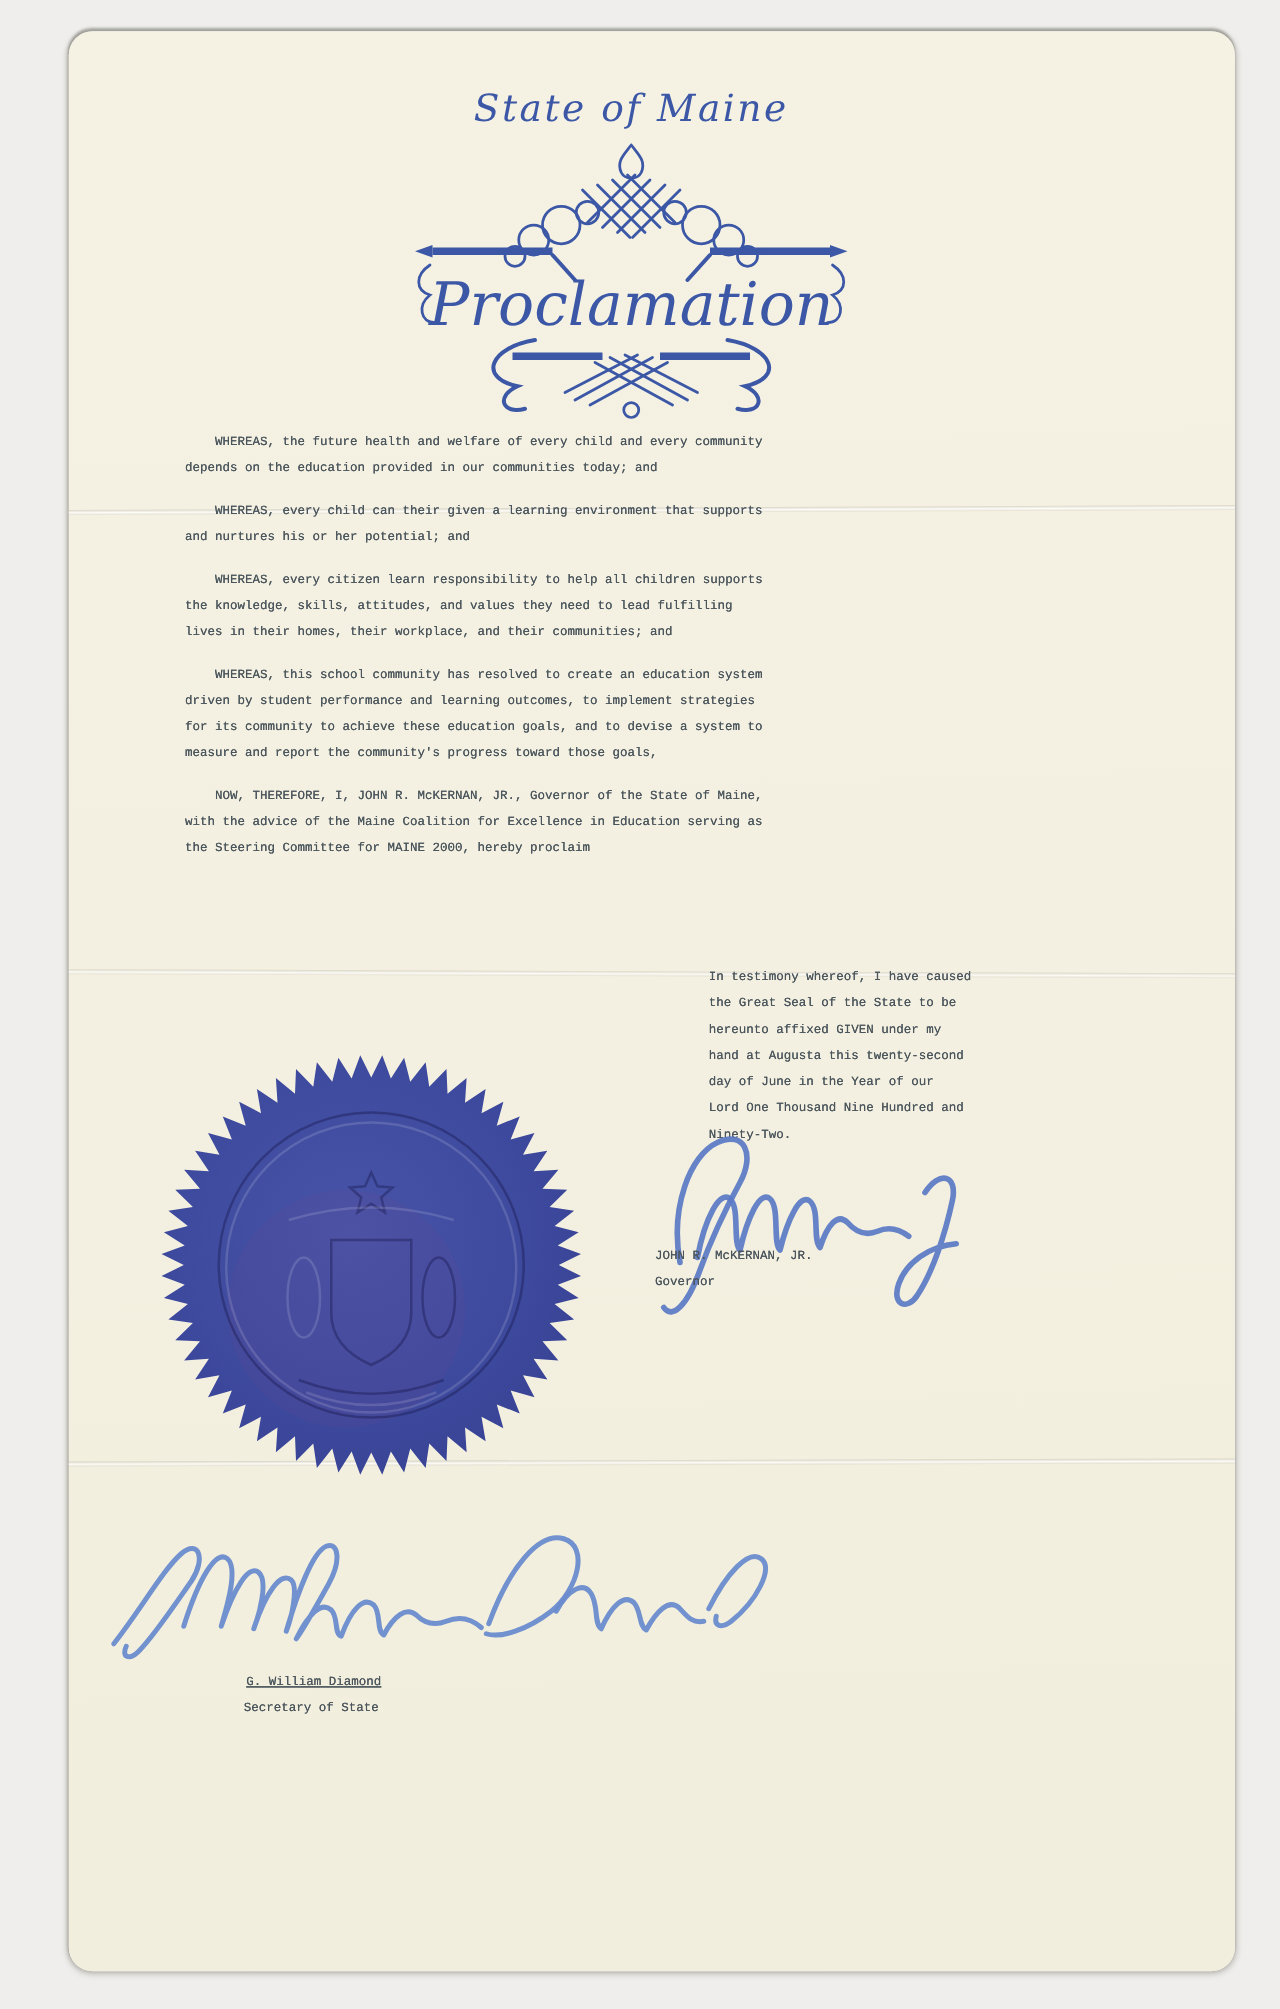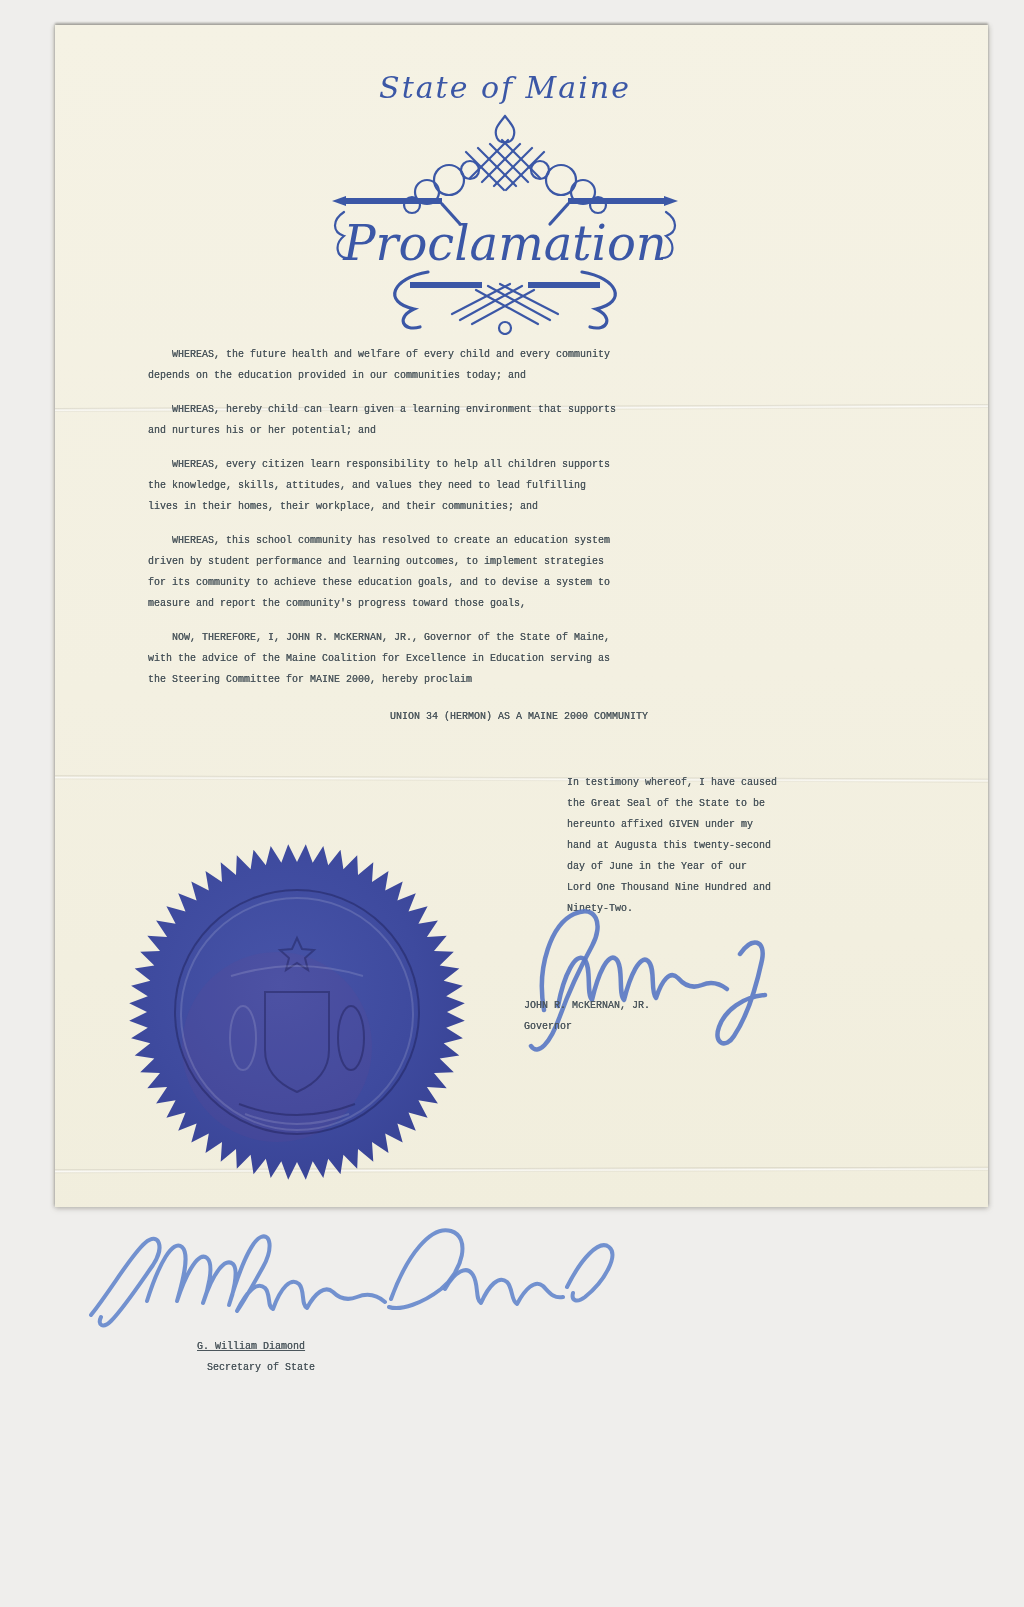--- a/index.html
+++ b/index.html
@@ -2,23 +2,24 @@
 <html style="--scan_bg: #efeeec; --paper: #f5f2e4; --emblem_blue: #3b57a6; --body_ink: #4b565c; --seal_blue: #3e4a9e; --seal_blue_light: #4754a8; --seal_blue_dark: #353f90; --governor_ink: #5b79c4; --secretary_ink: #6a8bcd;"><head>
 <meta charset="utf-8">
 <style>
   html,body{margin:0;padding:0;}
   body{
     width:1024px;height:1607px;position:relative;overflow:hidden;
     background:var(--scan_bg,#efeeec);
     font-family:"Liberation Mono","DejaVu Sans Mono",monospace;
   }
   .paper{
-    position:absolute;left:55px;top:25px;width:933px;height:1182px;
+    position:absolute;left:55px;top:25px;width:933px;height:1552px;
     background:linear-gradient(178deg,var(--paper,#f5f2e4) 0%,#f3f0e1 55%,#f1eedd 100%);
     box-shadow:0 -2px 2px rgba(100,98,88,.45),0 2px 5px rgba(120,118,108,.35),2px 0 4px rgba(140,138,128,.18),-2px 0 3px rgba(150,148,138,.22);
+    border-radius:19px;
   }
   .crease{
     position:absolute;left:0;width:100%;height:4px;pointer-events:none;
     background:linear-gradient(to bottom,rgba(158,152,132,.30),rgba(255,255,255,.75) 55%,rgba(158,152,132,.18));
   }
   .crease1{top:381px;transform:rotate(-.25deg);}
   .crease2{top:752px;transform:rotate(.2deg);opacity:.9;}
   .crease3{top:1143px;transform:rotate(-.15deg);}
   .state-script{
     position:absolute;left:0;top:45px;width:900px;text-align:center;
@@ -43,21 +44,21 @@
   .u{text-underline-offset:2px;}
   .testimony{position:absolute;left:469px;top:747px;width:340px;margin-left:43px;}
   .sig{position:absolute;fill:none;stroke-linecap:round;stroke-linejoin:round;}
   .sig-gov{left:445px;top:873px;width:330px;height:160px;}
   .sig-gov path{stroke:var(--governor_ink,#5b79c4);stroke-width:4.5;fill:none;opacity:.92;}
   .sig-sec{left:30px;top:1190px;width:545px;height:130px;}
   .sig-sec path{stroke:var(--secretary_ink,#6a8bcd);stroke-width:4;fill:none;opacity:.95;}
   .gov-name{position:absolute;left:469px;top:970px;}
   .gov-title{position:absolute;left:469px;top:991px;}
   .sec-name{position:absolute;left:142px;top:1311px;text-decoration:underline;}
-  .sec-title{position:absolute;left:152px;top:1332px;text-align:right;}
+  .sec-title{position:absolute;left:140px;top:1332px;text-align:right;}
   .seal{position:absolute;left:72px;top:817px;width:340px;height:340px;}
   .seal .emb-d{fill:none;stroke:rgba(22,20,72,.38);stroke-width:2;}
   .seal .emb-l{fill:none;stroke:rgba(255,255,255,.14);stroke-width:2;}
   .stop-a{stop-color:var(--seal_blue_light,#4754a8);}
   .stop-b{stop-color:var(--seal_blue,#3e4a9e);}
   .stop-c{stop-color:var(--seal_blue_dark,#353f90);}
 </style>
 </head>
 <body>
 
@@ -114,33 +115,32 @@
     <path class="ln" d="M170,172 L228,202"></path>
     <path class="ln" d="M204,178 L142,212"></path>
       <path class="ln" d="M192,174 L130,208"></path>
     <path class="ln" d="M180,172 L122,202"></path>
     <circle class="ln" cx="175" cy="216" r="6"></circle>
   </svg>
 
   <div class="body-text">
     <p class="typed">    WHEREAS, the future health and welfare of every child and every community
 depends on the education provided in our communities today; and</p>
-    <p class="typed">    WHEREAS, hereby child can learn given a learning environment that supports
+    <p class="typed">    WHEREAS, every child can their given a learning environment that supports
 and nurtures his or her potential; and</p>
     <p class="typed"><span>    WHEREAS, every citizen learn responsibility to help </span><span class="u">all</span><span> children supports
 the knowledge, skills, attitudes, and values they need to lead fulfilling
 lives in their homes, their workplace, and their communities; and</span></p>
     <p class="typed">    WHEREAS, this school community has resolved to create an education system
 driven by student performance and learning outcomes, to implement strategies
 for its community to achieve these education goals, and to devise a system to
 measure and report the community's progress toward those goals,</p>
     <p class="typed">    NOW, THEREFORE, I, JOHN R. McKERNAN, JR., Governor of the State of Maine,
 with the advice of the Maine Coalition for Excellence in Education serving as
 the Steering Committee for MAINE 2000, hereby proclaim</p>
-    <p class="typed center">UNION 34 (HERMON) AS A MAINE 2000 COMMUNITY</p>
   </div>
 
   <div class="typed testimony">In testimony whereof, I have caused
 the Great Seal of the State to be
 hereunto affixed GIVEN under my
 hand at Augusta this twenty-second
 day of June in the Year of our
 Lord One Thousand Nine Hundred and
 Ninety-Two.</div>
 

